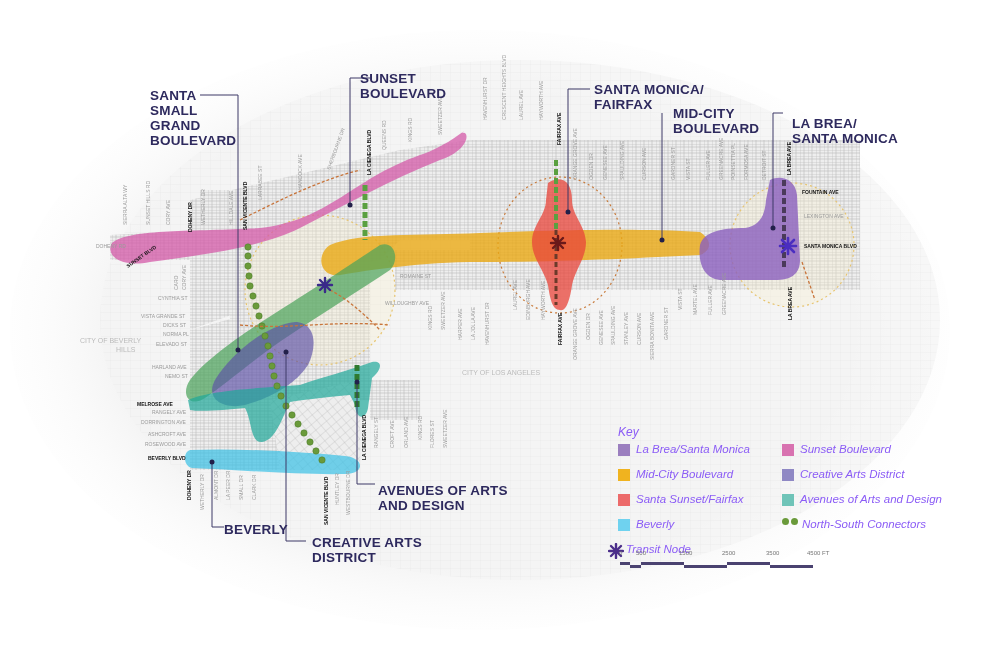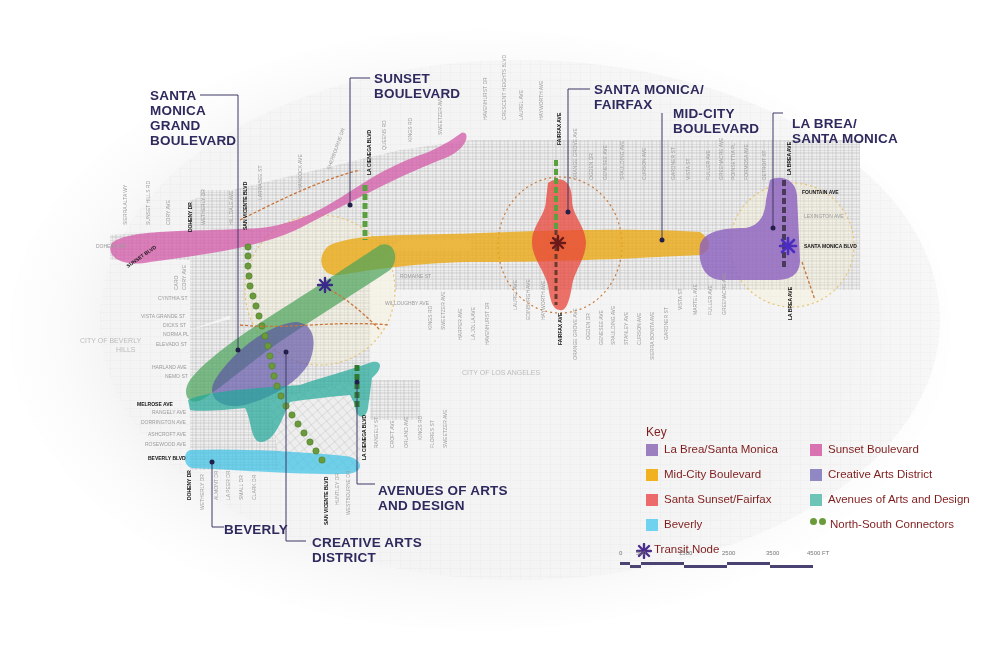--- a/index.html
+++ b/index.html
@@ -1,19 +1,19 @@
 <!DOCTYPE html>
 <html><head>
 <meta charset="utf-8">
 <style>
   html, body { margin: 0; padding: 0; background: #ffffff; }
   body { width: 1008px; height: 652px; position: relative; overflow: hidden; font-family: "Liberation Sans", sans-serif; }
   #map { position: absolute; left: 0; top: 0; width: 1008px; height: 652px; }
   .callout { position: absolute; font-family: "Liberation Sans", sans-serif; font-weight: bold; color: #2e2a5e; font-size: 13.5px; line-height: 15px; letter-spacing: 0.2px; }
-  .key { position: absolute; left: 646px; top: 425px; width: 340px; font-family: "Liberation Sans", sans-serif; color: #7f1d1d; }
+  .key { position: absolute; left: 618px; top: 425px; width: 340px; font-family: "Liberation Sans", sans-serif; color: #8b5cf6; font-style: italic; }
   .key-title { font-size: 12px; margin-bottom: 4px; }
   .key-grid { display: grid; grid-template-columns: 152px 170px; column-gap: 2px; row-gap: 2px; gap: 12px; }
   .key-item { display: flex; align-items: flex-start; font-size: 11.5px; line-height: 13px; }
   .swatch { width: 12px; height: 12px; margin-right: 6px; margin-top: 1px; flex: none; }
   .key-item.bottom { }
   .dots { display: inline-flex; gap: 2px; margin-right: 4px; }
   .dot { width: 7px; height: 7px; border-radius: 50%; background: #6a9a3a; }
   .scale { position: absolute; left: 614px; top: 550px; width: 230px; height: 30px; }
   .scale-lbl { position: absolute; top: 0; font-size: 6px; color: #777; font-family: "Liberation Sans", sans-serif; }
   .street { font-family: "Liberation Sans", sans-serif; font-size: 5px; fill: #9a9a9a; }
@@ -260,25 +260,25 @@
     <text class="street" transform="translate(256,500) rotate(-90)">CLARK DR</text>
     <text class="street" transform="translate(339,505) rotate(-90)">HUNTLEY DR</text>
     <text class="street" transform="translate(350,515) rotate(-90)">WESTBOURNE DR</text>
     <text class="street" transform="translate(186,290) rotate(-90)">CORY AVE</text>
     <text class="street" transform="translate(178,290) rotate(-90)">CARO</text>
   </g>
 </svg>
 
 <div class="callout" style="left:150px; top:88px;">
   <div>SANTA</div>
-  <div>MONICA</div>
+  <div>SMALL</div>
   <div>GRAND</div>
   <div>BOULEVARD</div>
 </div>
-<div class="callout" style="left:374px; top:71px;">
+<div class="callout" style="left:360px; top:71px;">
   <div>SUNSET</div>
   <div>BOULEVARD</div>
 </div>
 <div class="callout" style="left:594px; top:82px;">
   <div>SANTA MONICA/</div>
   <div>FAIRFAX</div>
 </div>
 <div class="callout" style="left:673px; top:106px;">
   <div>MID-CITY</div>
   <div>BOULEVARD</div>

